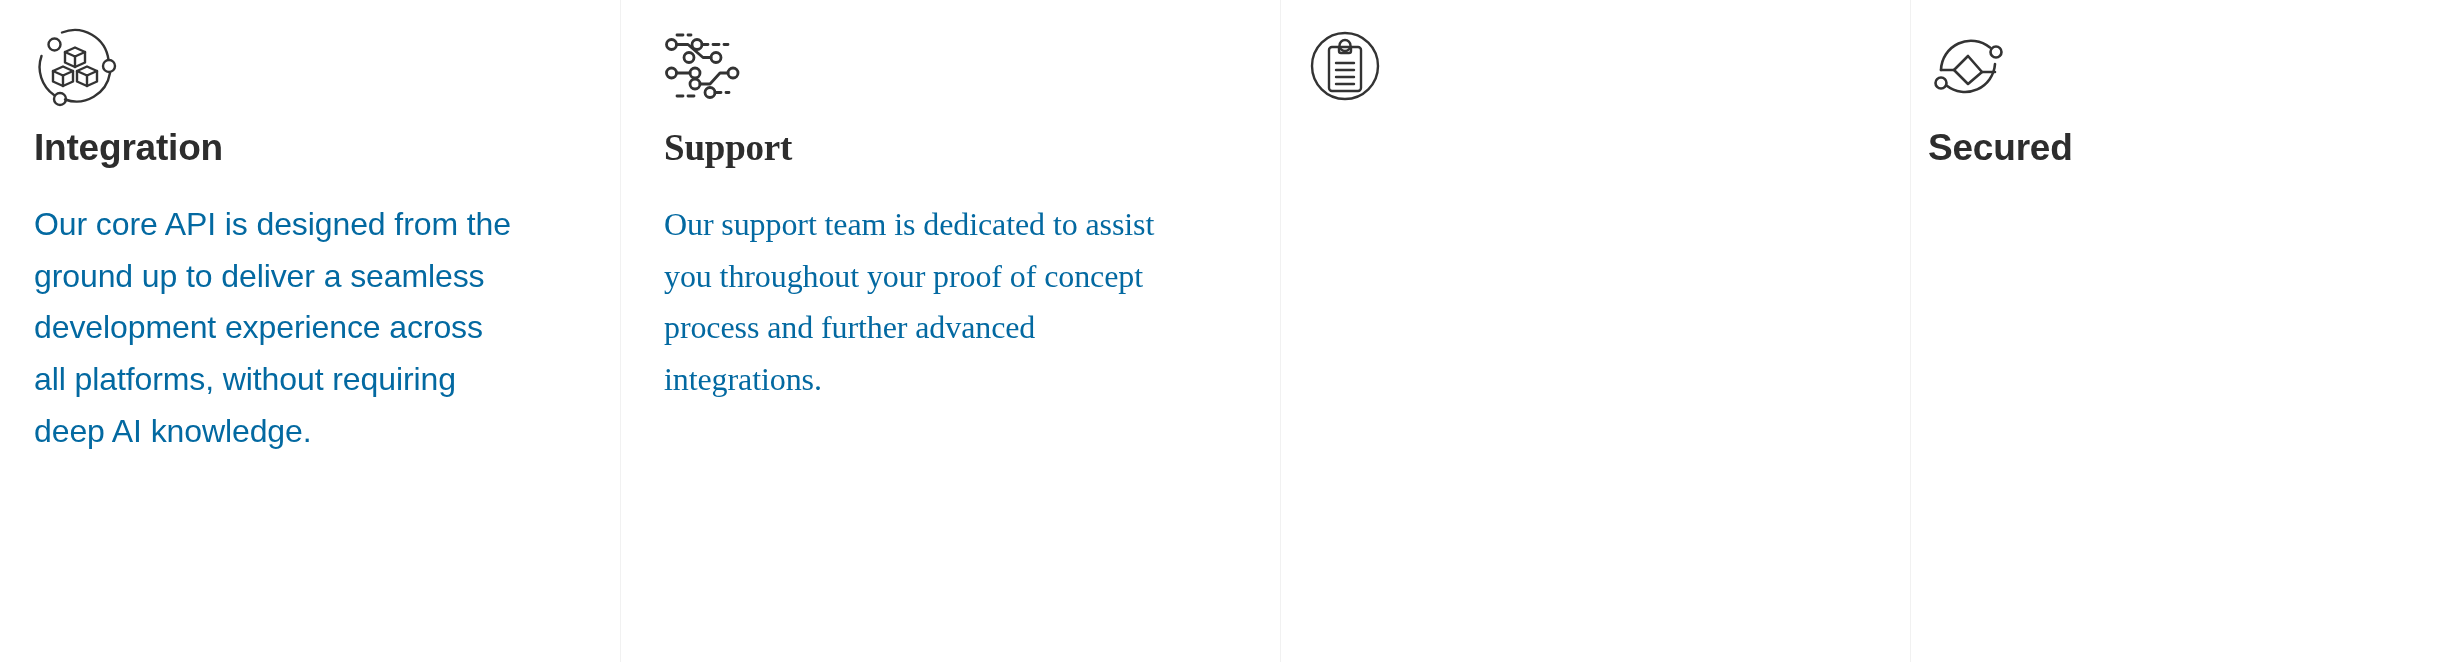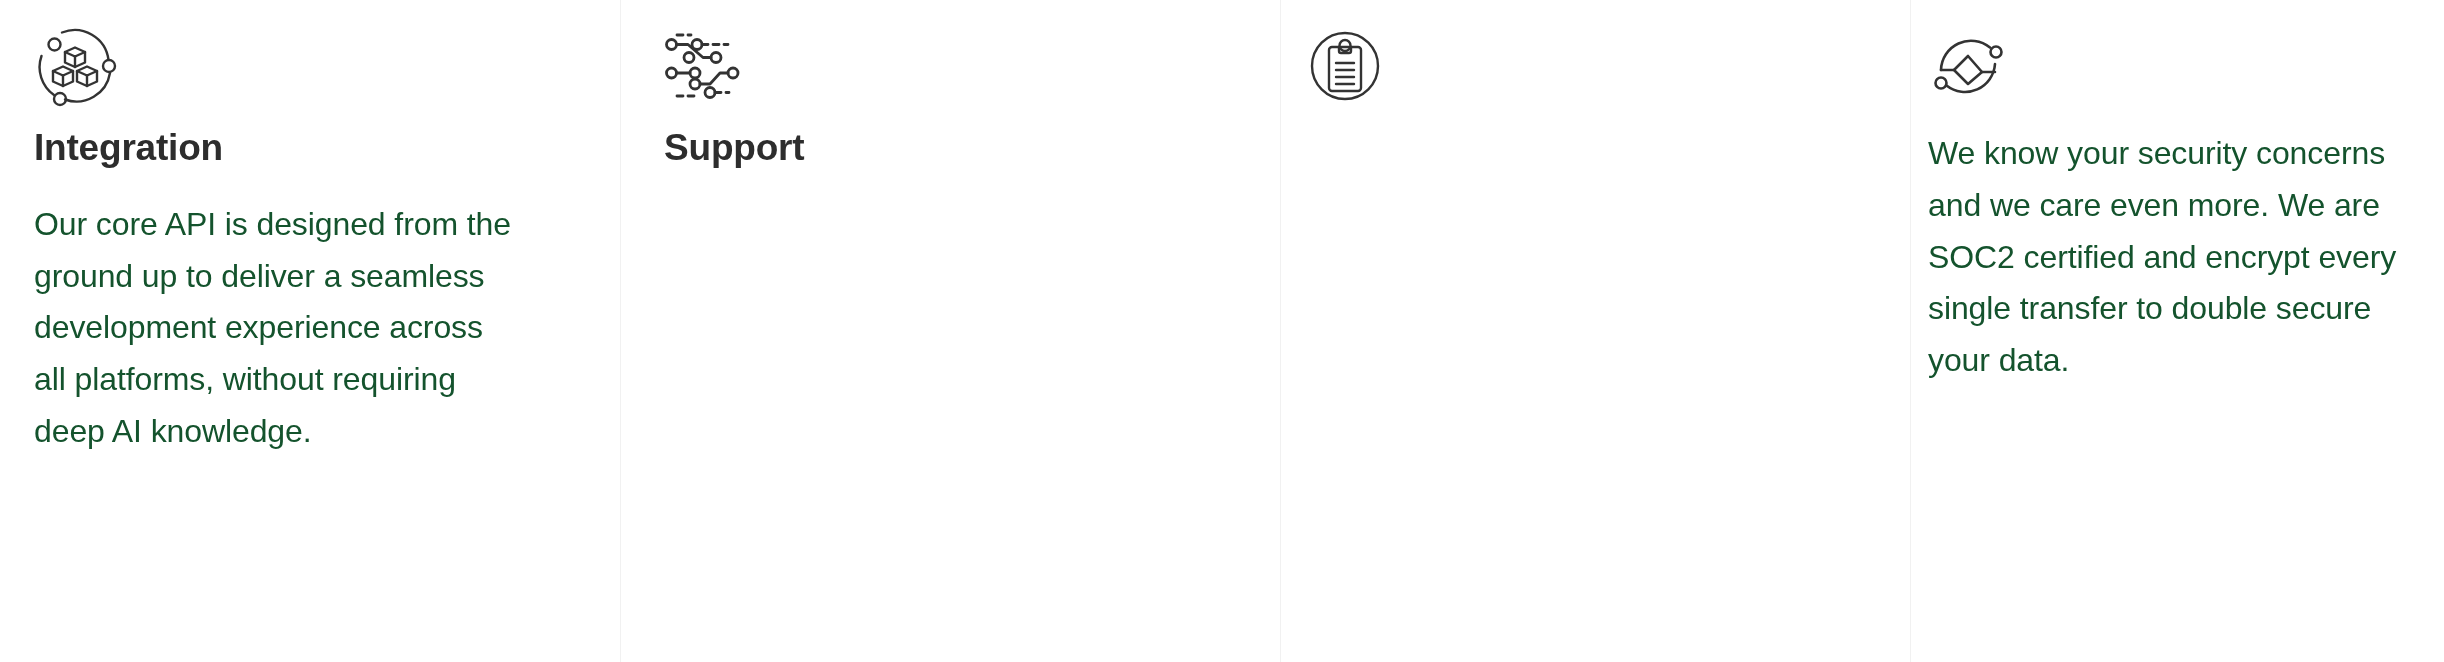--- a/index.html
+++ b/index.html
@@ -25,21 +25,21 @@
 
   .feature-col {
     position: relative;
     flex: 0 0 auto;
     padding-top: 18px;
     background: #ffffff;
   }
 
   
   .col-1 { width: 620px; padding-left: 34px; padding-right: 100px; }
-  .col-2 { width: 660px; padding-left: 44px; padding-right: 100px; }
+  .col-2 { width: 660px; padding-left: 44px; padding-right: 100px; font-family: Liberation Serif, serif; }
   .col-3 { width: 630px; padding-left: 24px; padding-right: 90px; }
   .col-4 { width: 534px; padding-left: 18px; padding-right: 10px; }
 
   
   .feature-col + .feature-col::before {
     content: "";
     position: absolute;
     left: 0;
     top: 0;
     bottom: 0;
@@ -65,21 +65,21 @@
     color: #2d2d2d;
     letter-spacing: -0.2px;
     line-height: 1.1;
     margin-bottom: 30px;
     white-space: nowrap;
   }
 
   .feature-body {
     font-size: 32px;
     font-weight: 400;
-    color: #14532d;
+    color: #0369a1;
     line-height: 1.62;
     letter-spacing: -0.1px;
   }
 </style>
 </head>
 <body>
 
 <div class="feature-grid">
 
   <div class="feature-col col-1">
@@ -135,20 +135,21 @@
 
         <circle cx="31" cy="57" r="5"></circle>
 
         <path d="M13 69 H34" stroke-dasharray="6 5"></path>
 
         <circle cx="46" cy="65.5" r="5"></circle>
         <path d="M51 65.5 H65" stroke-dasharray="6 5"></path>
       </svg>
     </div>
     <div class="feature-title">Support</div>
+    <div class="feature-body">Our support team is dedicated to assist you throughout your proof of concept process and further advanced integrations.</div>
   </div>
 
   <div class="feature-col col-3">
     <div class="icon-wrap">
       <svg width="82" height="82" viewBox="0 0 82 82" fill="none" stroke="#333333" stroke-width="2.4" stroke-linecap="round" stroke-linejoin="round">
         <circle cx="41" cy="41" r="33"></circle>
 
         <path d="M28 22 H54 A3 3 0 0 1 57 25 V63 A3 3 0 0 1 54 66 H28 A3 3 0 0 1 25 63 V25 A3 3 0 0 1 28 22 Z"></path>
 
         <path d="M35 22 V26 A2 2 0 0 0 37 28 H45 A2 2 0 0 0 47 26 V22"></path>
@@ -171,16 +172,16 @@
         <path d="M67 38 A30 30 0 0 1 18.5 59.5"></path>
 
         <path d="M13 44 H26 L40 30 L54 46"></path>
 
         <path d="M26 44 L40 58 L54 46 H67"></path>
 
         <circle cx="68" cy="26" r="5.5"></circle>
         <circle cx="13" cy="57" r="5.5"></circle>
       </svg>
     </div>
-    <div class="feature-body">We know your security concerns and we care even more. We are SOC2 certified and encrypt every single transfer to double secure your data.</div>
+    <div class="feature-title">Secured</div>
   </div>
 
 </div>
 
 </body></html>

